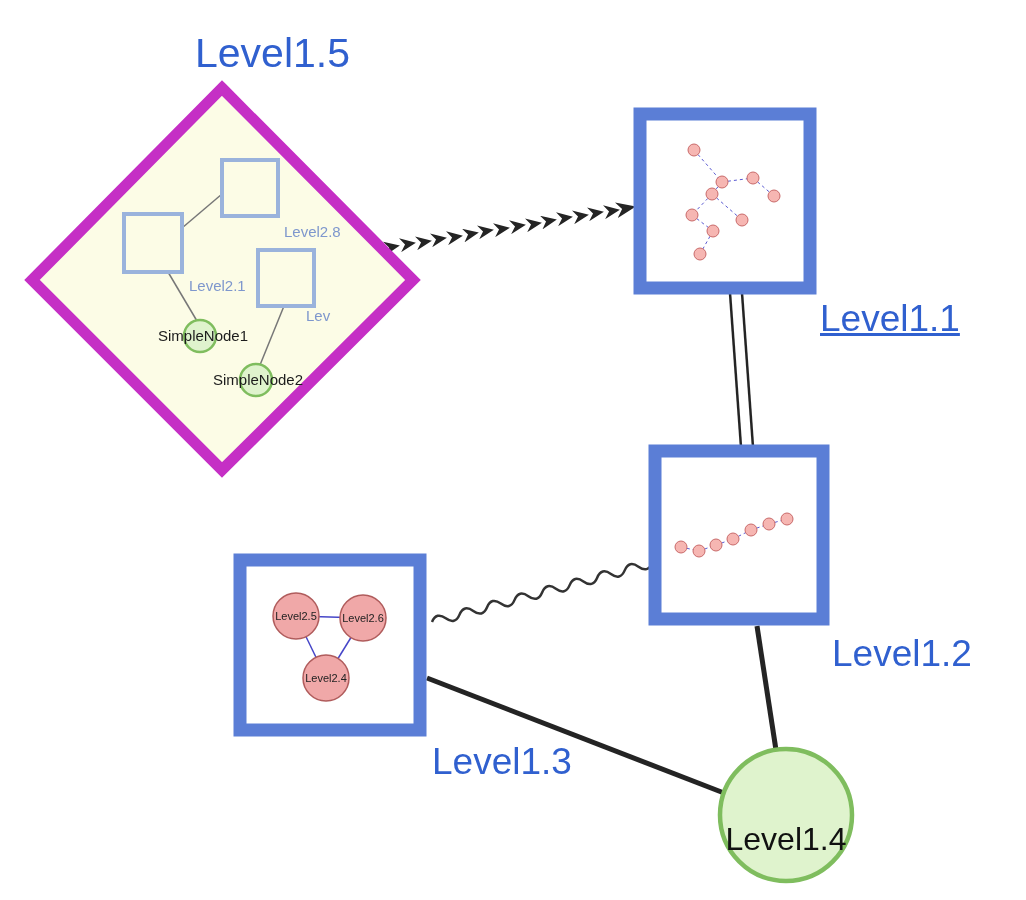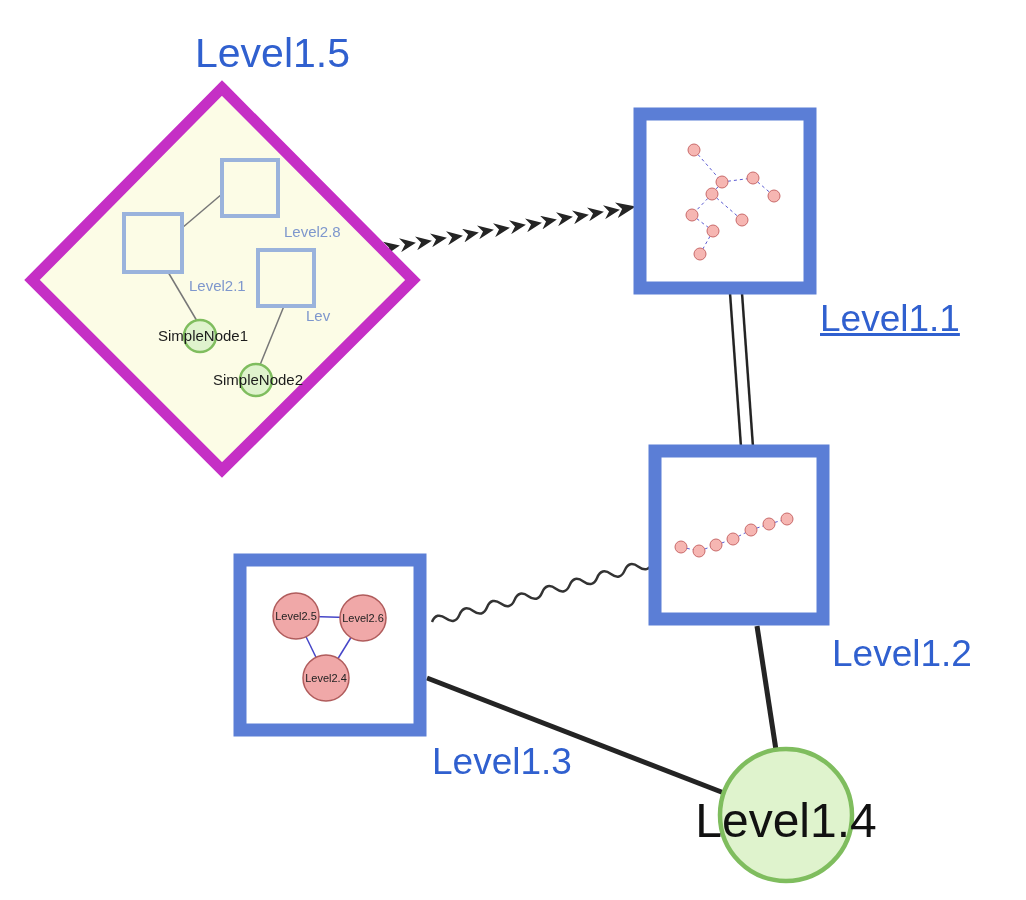--- a/index.html
+++ b/index.html
@@ -14,21 +14,21 @@
   .canvas > svg { position: absolute; left: 0; top: 0; }
   svg text { font-family: "Liberation Sans", sans-serif; }
 
   .node-label {
     position: absolute;
     color: var(--label_blue, #3060cf);
     font-size: 37px;
     white-space: nowrap;
   }
   .node-label.big { font-size: 41px; text-align: right; width: 220px; }
-  .node-label.black { color: #111111; font-size: 48px; text-align: center; width: 240px; }
+  .node-label.black { color: #111111; font-size: 32px; text-align: center; width: 240px; margin-top: 28px; }
 
   .diamond { fill: var(--diamond_fill, #fcfce6); stroke: var(--diamond_border, #c52fc5); stroke-width: 11; }
   .group-box { fill: #ffffff; stroke: var(--group_box_border, #5b7ed6); stroke-width: 13; }
   .inner-square { fill: var(--diamond_fill, #fcfce6); stroke: var(--inner_square_border, #9ab3dc); stroke-width: 4; }
   .green-node { fill: var(--green_fill, #dff3cd); stroke: var(--green_border, #7fbd5e); stroke-width: 2.5; }
   .big-green { fill: var(--green_fill, #dff3cd); stroke: var(--green_border, #7fbd5e); stroke-width: 4.5; }
   .pink-node { fill: var(--pink_fill, #f0a8a8); stroke: var(--pink_border, #b05c5c); stroke-width: 1.5; }
   .mini-pink { fill: var(--mini_pink_fill, #f6b6b2); stroke: var(--mini_pink_border, #c96a6a); stroke-width: 1; }
 
   .gray-edge { stroke: #777777; stroke-width: 1.5; }

